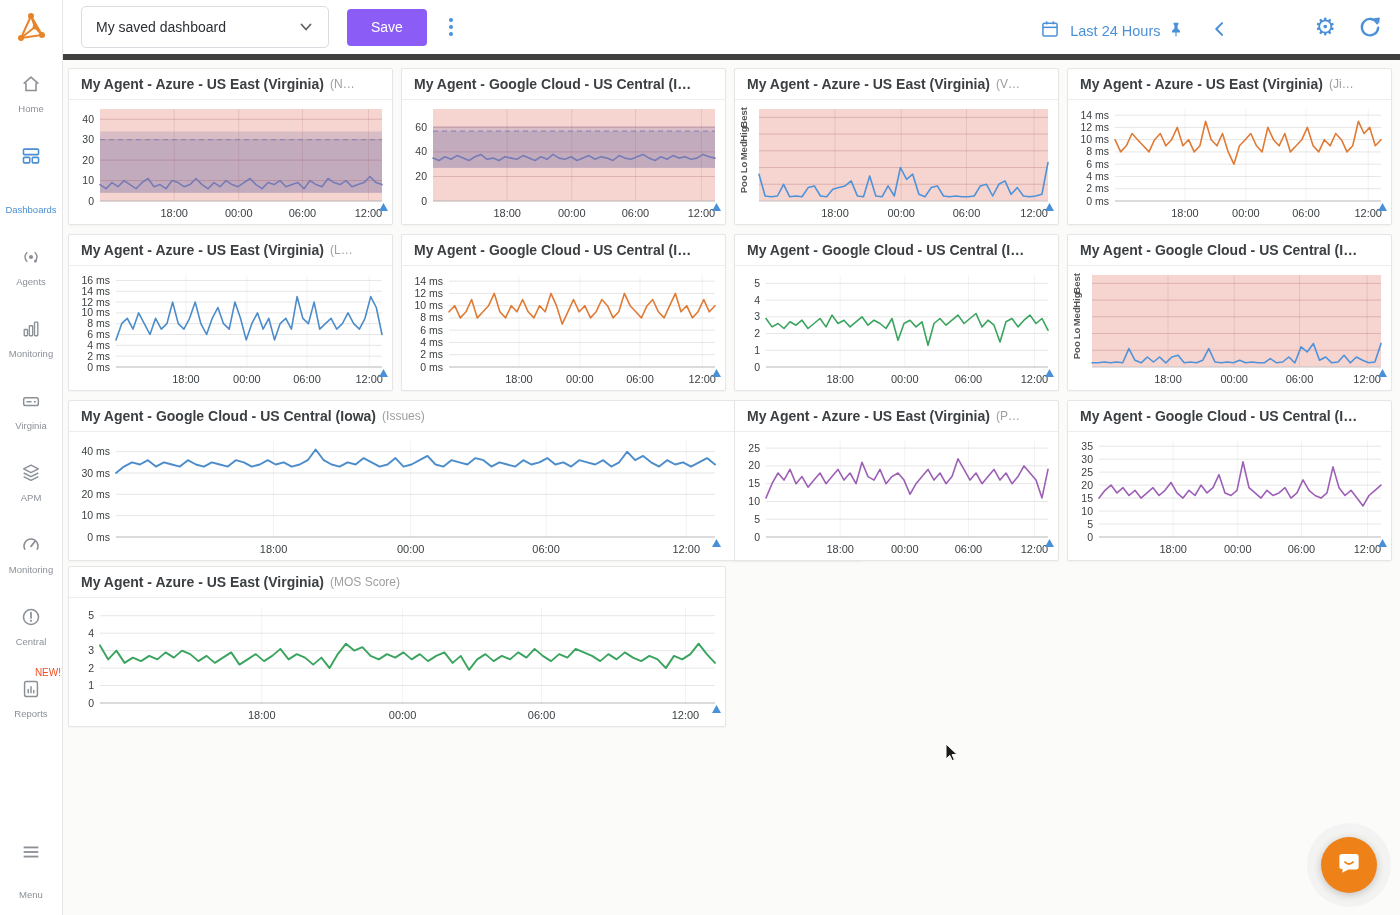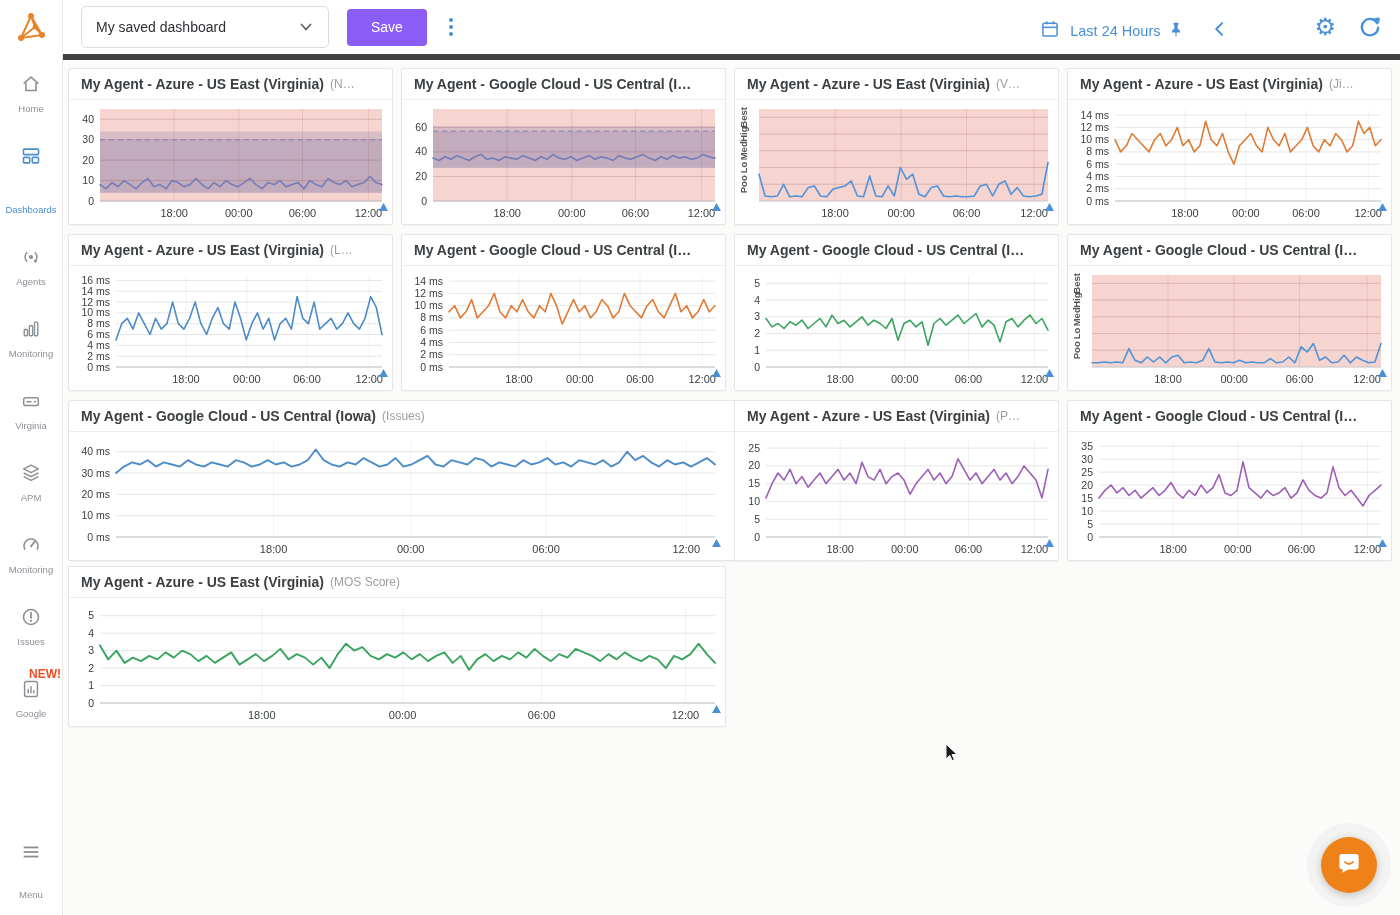--- a/index.html
+++ b/index.html
@@ -19,21 +19,21 @@
   .tb-ic { cursor:pointer; display:flex; align-items:center; justify-content:center; }
   .gear-glyph { font-size:24px; line-height:1; color:#4a90d9; margin:0 0 0 84px; cursor:pointer; }
   
   .sidebar { position:absolute; left:0; top:0; width:63px; height:915px; background:#fff;
              border-right:1px solid #e7e7e7; display:flex; flex-direction:column; align-items:center; }
   .logo { margin:10px 0 14px 0; }
   .side-item { position:relative; width:100%; display:flex; flex-direction:column; align-items:center; gap:4px;
                padding:9px 8px; margin-bottom:13px; color:#8b9097; cursor:pointer; }
   .side-item .lbl { font-size:9.5px; }
   .side-item.active { color:#4a8fd3;gap:33px; }
-  .side-item .badge { position:absolute; top:-2px; right:1px; font-size:12px; font-weight:bold; color:#f04e23; }
+  .side-item .badge { position:absolute; top:-2px; right:1px; font-size:10px; font-weight:normal; color:#f04e23; }
   .side-menu { margin-top:auto; margin-bottom:6px;gap:22px; }
   
   .main { position:absolute; left:63px; top:60px; width:1337px; height:855px; }
   .card { position:absolute; background:#fff; border:1px solid #e6e6e6; border-radius:2px;
           box-shadow:0 1px 2px rgba(0,0,0,0.04); overflow:hidden; }
   .card-title { height:31px; display:flex; align-items:center; gap:6px; padding:0 12px;
                 border-bottom:1px solid #ededed; white-space:nowrap; overflow:hidden; }
   .card-title .t { font-size:14px; font-weight:bold; color:#3c4043; }
   .card-title .s { font-size:12px; color:#9e9e9e; }
   svg text { font-family:"Liberation Sans", sans-serif; }
@@ -125,33 +125,33 @@
             <line x1="12" y1="13.5" x2="16.2" y2="8.2" stroke="currentColor" stroke-width="1.9" stroke-linecap="round"></line>
           </svg></span>
         <span class="lbl">Monitoring</span>
       </div>
       <div class="side-item">
         <span><svg width="22" height="22" viewBox="0 0 24 24">
             <circle cx="12" cy="12" r="8.2" fill="none" stroke="currentColor" stroke-width="1.7"></circle>
             <line x1="12" y1="7.2" x2="12" y2="13" stroke="currentColor" stroke-width="1.9" stroke-linecap="round"></line>
             <circle cx="12" cy="16.2" r="1.2" fill="currentColor"></circle>
           </svg></span>
-        <span class="lbl">Issues</span>
+        <span class="lbl">Central</span>
       </div>
       <div class="side-item">
         <span class="badge">NEW!</span>
         <span><svg width="22" height="22" viewBox="0 0 24 24">
             <rect x="5" y="3.8" width="14" height="16.4" rx="2" fill="none" stroke="currentColor" stroke-width="1.6"></rect>
             <g stroke="currentColor" stroke-width="1.6" stroke-linecap="round">
               <line x1="9" y1="16" x2="9" y2="12.5"></line>
               <line x1="12" y1="16" x2="12" y2="9.5"></line>
               <line x1="15" y1="16" x2="15" y2="13.5"></line>
             </g>
           </svg></span>
-        <span class="lbl">Google</span>
+        <span class="lbl">Reports</span>
       </div>
     </div>
   <div class="side-item side-menu">
     <span>
       <svg width="22" height="22" viewBox="0 0 24 24">
           <g stroke="currentColor" stroke-width="2">
             <line x1="4" y1="7" x2="20" y2="7"></line>
             <line x1="4" y1="12" x2="20" y2="12"></line>
             <line x1="4" y1="17" x2="20" y2="17"></line>
           </g>

